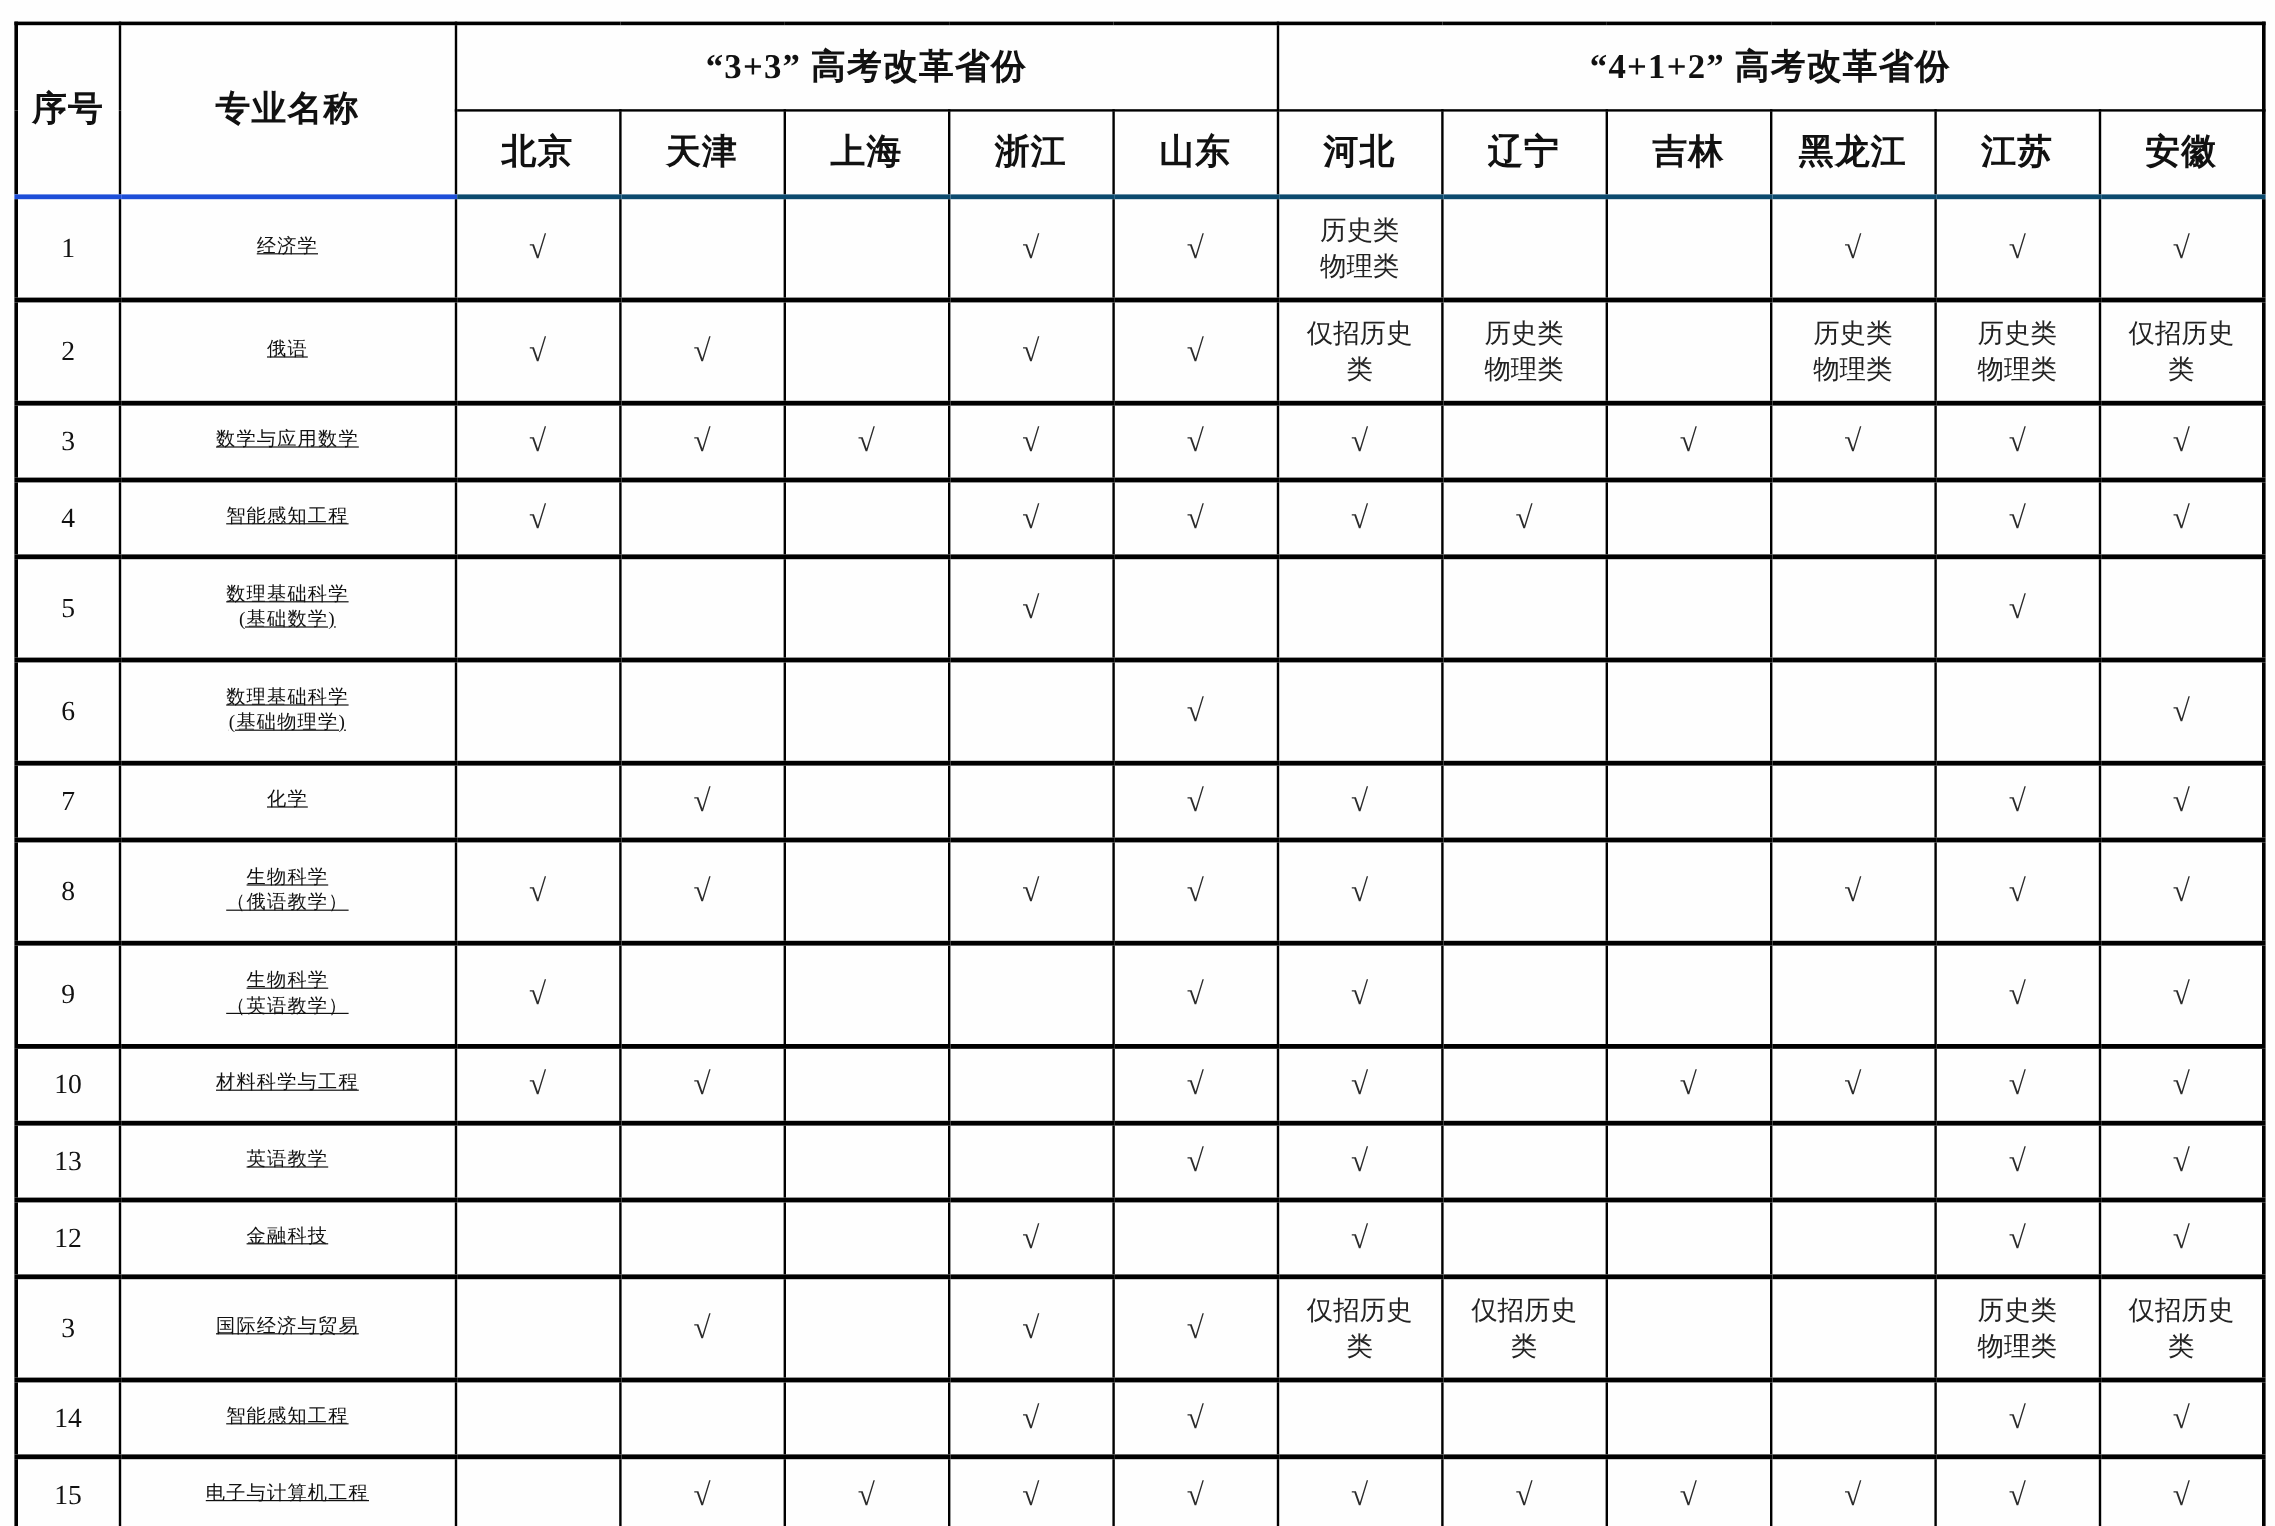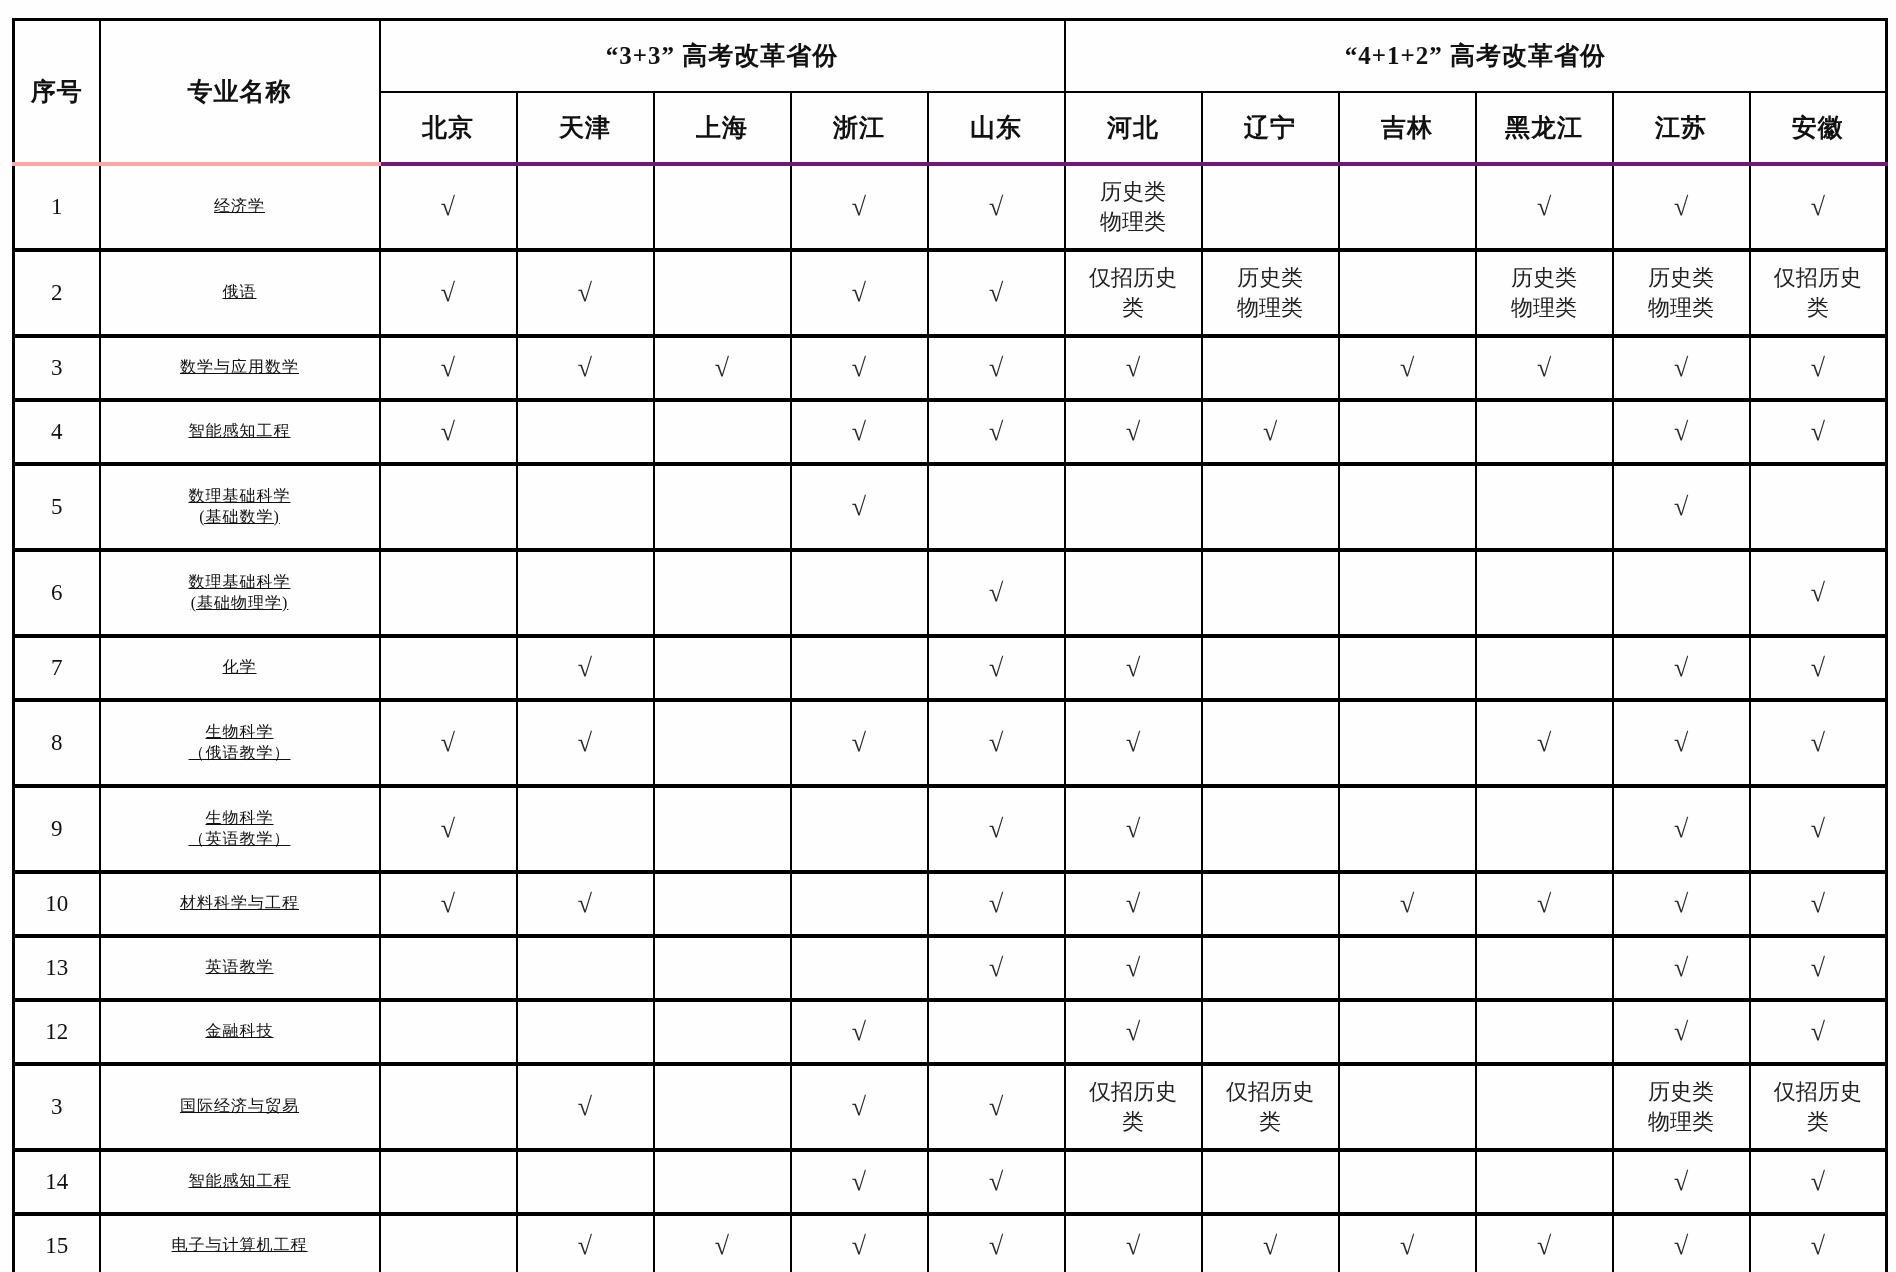--- a/index.html
+++ b/index.html
@@ -12,26 +12,26 @@
   table.sheet {
     border-collapse:collapse; table-layout:fixed;
     width:1872px; border:3px solid #000;
   }
   .sheet th, .sheet td {
     border:2px solid #000;
     text-align:center; vertical-align:middle;
     padding:2px 3px; box-sizing:border-box;
     overflow:hidden;
   }
-  .sheet thead th { font-weight:bold; font-size:25px; letter-spacing:1px;text-align:center; }
+  .sheet thead th { font-weight:bold; font-size:29px; letter-spacing:1px;text-align:center; }
   .sheet thead tr.group-row { height:72px; }
   .sheet thead tr.prov-row  { height:72px; }
   .sheet thead tr.group-row th.group { border-bottom-width:2px; }
-  .sheet thead tr.prov-row th { border-bottom:4px solid #701a75; }
-  .sheet thead th.corner { border-bottom:4px solid #fca5a5; }
+  .sheet thead tr.prov-row th { border-bottom:4px solid #0c4a6e; }
+  .sheet thead th.corner { border-bottom:4px solid #1d4ed8; }
   .sheet tbody td { border-top-width:4px; border-bottom-width:4px; }
   .sheet tbody tr.single { height:64px; }
   .sheet tbody tr.tall   { height:86px; }
   .sheet td.idx   { font-size:23px; }
   .sheet td.major { font-size:16px; white-space:pre-line; line-height:1.3; letter-spacing:1px;text-decoration:underline; }
   .sheet td.cell  { font-size:22px; white-space:pre-line; line-height:1.35; color:#222; }
   .sheet td.cell.check { font-size:26px; color:#2b2b2b; font-weight:normal; }
 </style>
 </head>
 <body>

